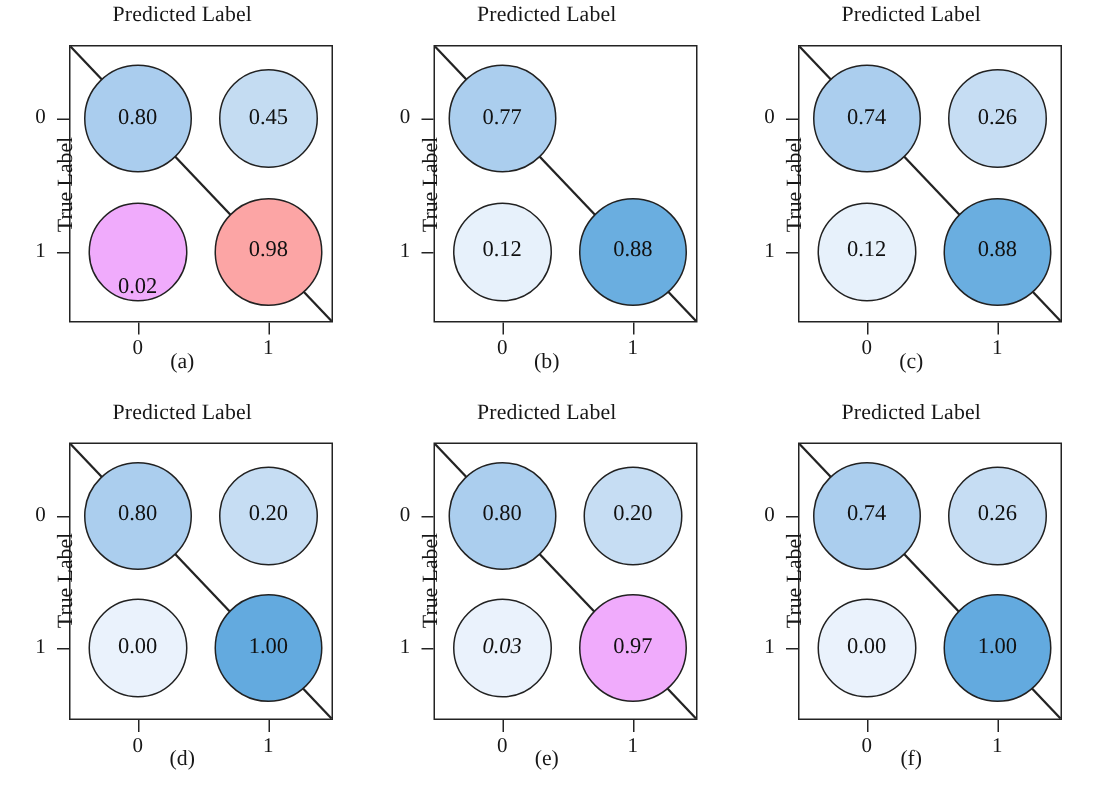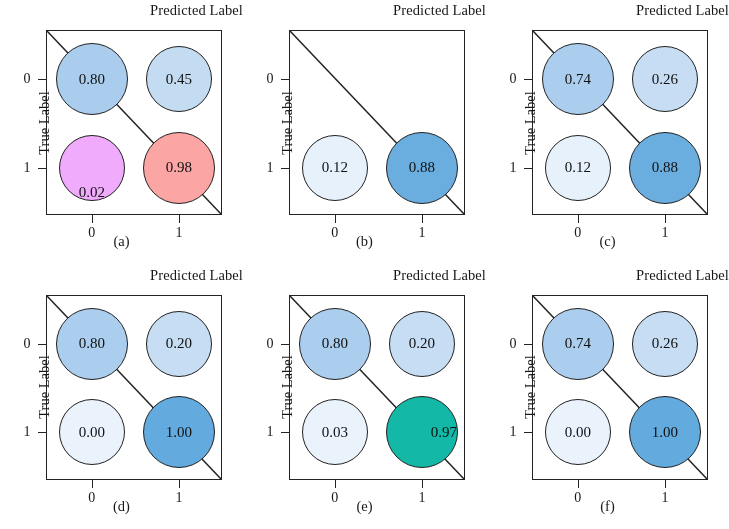--- a/index.html
+++ b/index.html
@@ -23,21 +23,21 @@
     position: absolute;
     width: 243px;
     height: 264.5px;
   }
   .panel.row2 { }
   .panel-title {
     position: absolute;
     top: 0px;
     left: 0;
     width: 243px;
-    text-align: right;
+    text-align: center;
     font-size: 14.5px;
     letter-spacing: 0.1px;
     color: #171717;
     line-height: 20px;
   }
   .plot-wrap {
     position: absolute;
     left: 46px;
     top: 30px;
     width: 176px;
@@ -174,20 +174,23 @@
         </svg>
         <div class="ytick" style="top: 49.025px;"></div>
         <div class="ytick-label" style="top: 42.025px;">0</div>
         <div class="ytick" style="top: 137.825px;"></div>
         <div class="ytick-label" style="top: 130.825px;">1</div>
         <div class="xtick" style="left: 45.76px;"></div>
         <div class="xtick-label" style="left: 35.76px;">0</div>
         <div class="xtick" style="left: 132.88px;"></div>
         <div class="xtick-label" style="left: 122.88px;">1</div>
         <div class="ylabel">True Label</div>
+        <div class="cell" style="width: 72px; height: 72px; left: 9.76px; top: 13.025px; background: rgb(171, 206, 238); border-color: rgb(33, 33, 33);">
+          <span class="cell-text">0.77</span>
+        </div>
         <div class="cell" style="width: 66px; height: 66px; left: 12.76px; top: 104.825px; background: rgb(231, 241, 251); border-color: rgb(33, 33, 33);">
           <span class="cell-text">0.12</span>
         </div>
         <div class="cell" style="width: 72px; height: 72px; left: 96.88px; top: 101.825px; background: rgb(106, 174, 224); border-color: rgb(33, 33, 33);">
           <span class="cell-text">0.88</span>
         </div>
       </div>
       <div class="caption">(b)</div>
     </div>
     <div class="panel" style="left: 486px; top: 0px;">
@@ -267,24 +270,24 @@
         <div class="xtick-label" style="left: 35.76px;">0</div>
         <div class="xtick" style="left: 132.88px;"></div>
         <div class="xtick-label" style="left: 122.88px;">1</div>
         <div class="ylabel">True Label</div>
         <div class="cell" style="width: 72px; height: 72px; left: 9.76px; top: 13.025px; background: rgb(171, 206, 238); border-color: rgb(33, 33, 33);">
           <span class="cell-text">0.80</span>
         </div>
         <div class="cell" style="width: 66px; height: 66px; left: 99.88px; top: 16.025px; background: rgb(198, 221, 243); border-color: rgb(33, 33, 33);">
           <span class="cell-text">0.20</span>
         </div>
-        <div class="cell" style="width: 66px; height: 66px; left: 12.76px; top: 104.825px; background: rgb(234, 242, 252); border-color: rgb(33, 33, 33);">
+        <div class="cell" style="width: 66px; height: 66px; left: 12.76px; top: 104.825px; background: rgb(234, 242, 252); border-color: rgb(33, 33, 33); font-style: italic;">
           <span class="cell-text">0.03</span>
         </div>
-        <div class="cell" style="width: 72px; height: 72px; left: 96.88px; top: 101.825px; background: #14b8a6; border-color: rgb(33, 33, 33); justify-content: flex-end;">
+        <div class="cell" style="width: 72px; height: 72px; left: 96.88px; top: 101.825px; background: #f0abfc; border-color: rgb(33, 33, 33);">
           <span class="cell-text">0.97</span>
         </div>
       </div>
       <div class="caption">(e)</div>
     </div>
     <div class="panel row2" style="left: 486px; top: 264.5px;">
       <div class="panel-title">Predicted Label</div>
       <div class="plot-wrap">
         <div class="plot-frame"></div>
         <svg class="diag-svg" viewBox="0 0 176 185" preserveAspectRatio="none">

